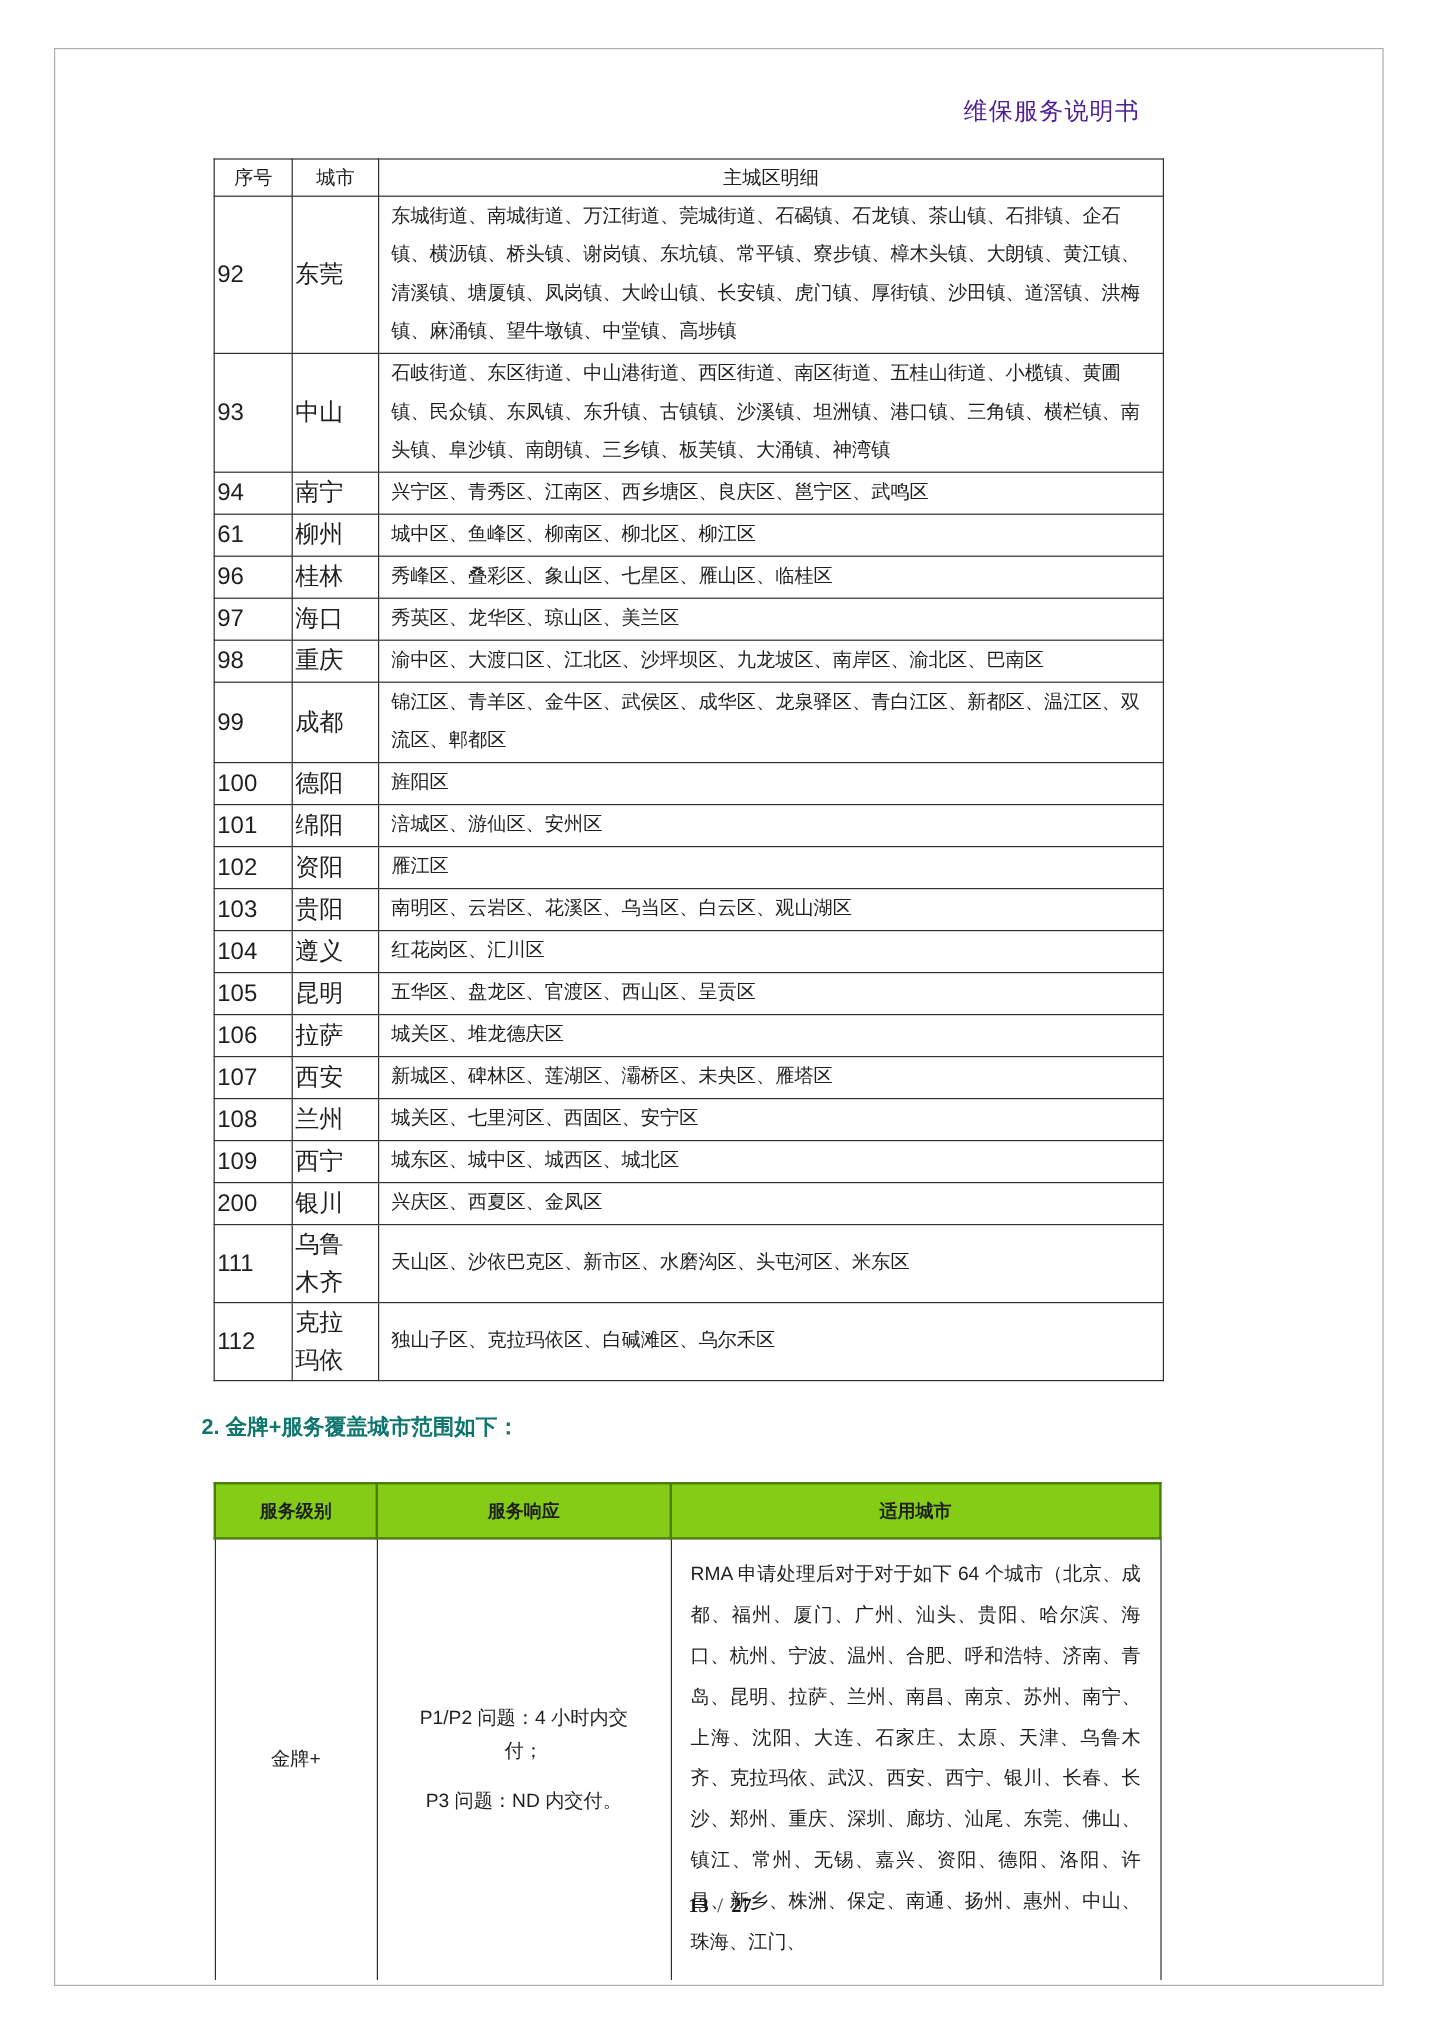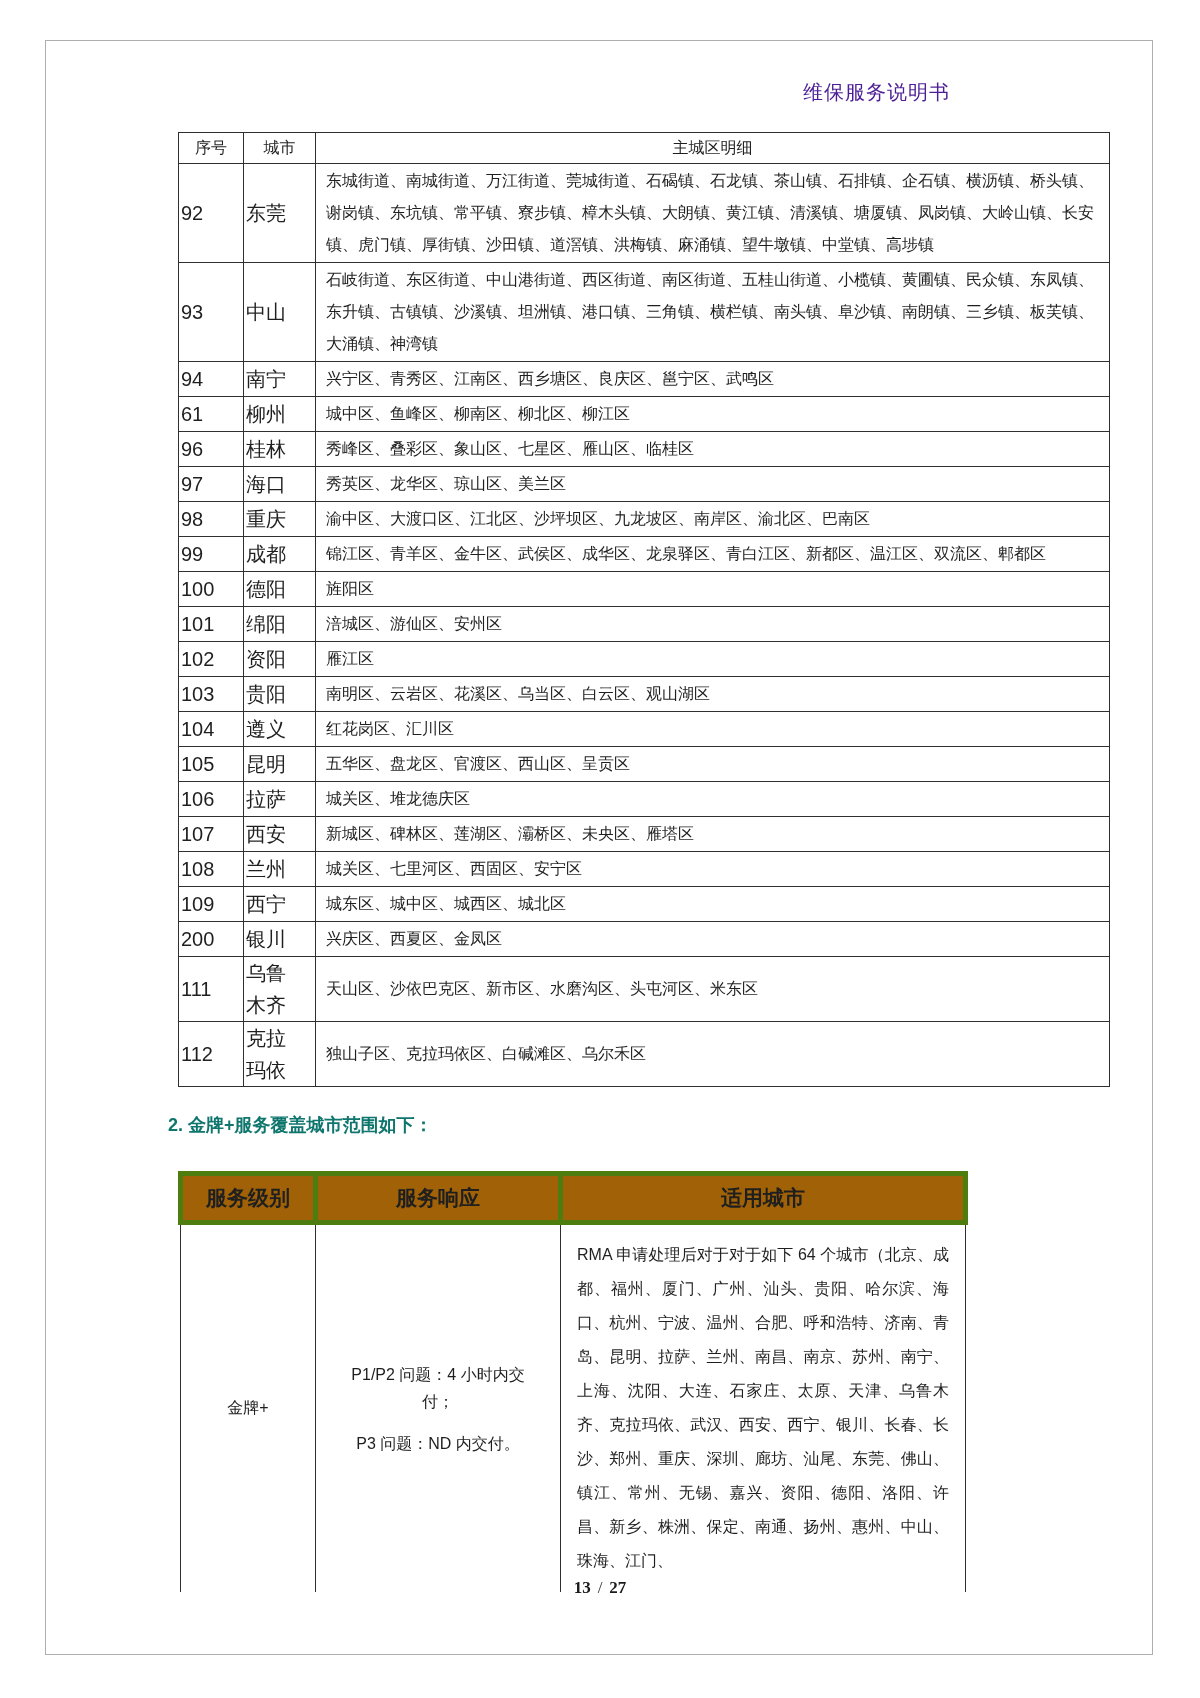--- a/index.html
+++ b/index.html
@@ -10,34 +10,34 @@
   .page-border {
     position:absolute; left:45px; top:40px; width:1108px; height:1615px;
     border:1px solid #aeaeae; box-sizing:border-box;
   }
   .doc-header {
     position:absolute; top:79px; right:250px;
     font-size:20px; color:#4c1d95; letter-spacing:1px;
   }
   .content { position:absolute; left:178px; top:132px; width:790px; }
 
-  table.city-table { border-collapse:collapse; width:932px; table-layout:fixed; }
+  table.city-table { border-collapse:collapse; width:792px; table-layout:fixed; }
   .city-table th, .city-table td { border:1px solid #2f2f2f; font-weight:normal; }
   .city-table th { height:30px; font-size:16px; text-align:center; padding:0; }
   .c-no, .c-city { text-align:left; font-size:20px; line-height:32px; padding:0 2px; white-space:pre-line; }
   .c-districts { font-size:16px; line-height:32px; padding:1px 10px; text-align:left; }
 
   .section-heading {
     margin:26px 0 34px -10px; font-size:18px; font-weight:bold; color:#0f766e;
   }
 
   table.service-table { border-collapse:collapse; width:790px; table-layout:fixed; }
   .service-table th {
-    background:#a16207; border:5px solid #4d7c0f; height:42px;
-    font-size:21px; font-weight:bold; text-align:center;
+    background:#84cc16; border:2px solid #4d7c0f; height:42px;
+    font-size:15px; font-weight:bold; text-align:center;
   }
   .service-table td { border:1px solid #2f2f2f; border-bottom:none; font-size:16px; }
   .level-cell { text-align:center; vertical-align:middle; }
   .response-cell { text-align:center; vertical-align:middle; padding:18px 26px; line-height:27px; }
   .response-cell p { margin:15px 0; }
   .cities-cell { vertical-align:top; padding:13px 16px 14px; line-height:34px; text-align:justify; }
 
   .footer {
     position:absolute; top:1578px; left:0; width:1200px; text-align:center;
     font-family:"Liberation Serif", serif; font-size:17px; color:#1a1a1a;

